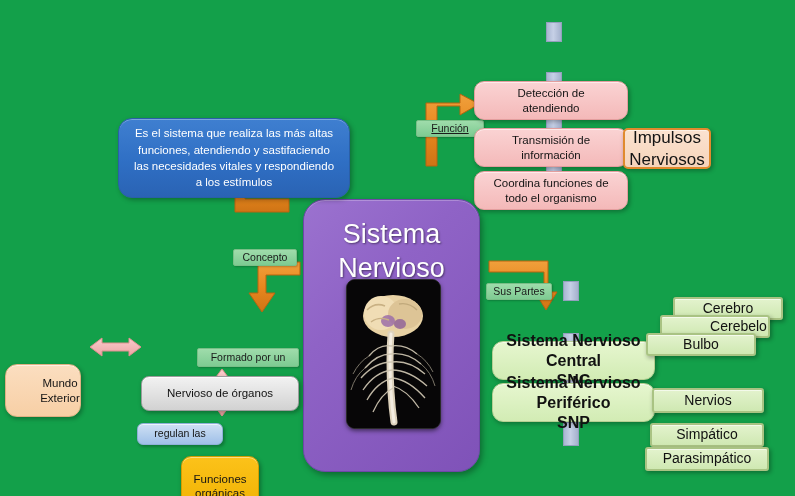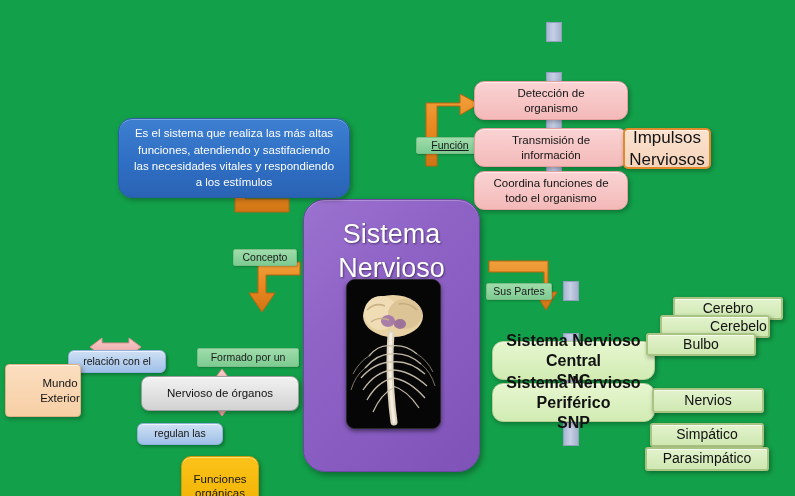--- a/index.html
+++ b/index.html
@@ -98,21 +98,21 @@
     border:1px solid #8fb0d8;
     border-radius:6px;
     color:#141414;font-size:10.5px;
     box-shadow:1.5px 2px 3px rgba(0,0,0,.25), inset 0 1px 0 rgba(255,255,255,.6);
   }
 
   
   .peachbox{
     background:linear-gradient(180deg,#fbdec0 0%,#f7cfa5 100%);
     border:1px solid #e0b183;
-    border-radius:4px;
+    border-radius:12px;
     color:#141414;font-size:11.5px;
     box-shadow:1.5px 2px 4px rgba(0,0,0,.28), inset 0 1px 0 rgba(255,255,255,.55);
     padding-left:34px;
   }
 
   
   .greybox{
     background:linear-gradient(180deg,#f2f2f2 0%,#d2d2d2 100%);
     border:1px solid #9c9c9c;
     border-radius:8px;
@@ -240,27 +240,27 @@
       <span>Es el sistema que realiza las más altas</span>
       <span>funciones, atendiendo y sastifaciendo</span>
       <span>las necesidades vitales y respondiendo</span>
       <span>a los estímulos</span>
     </div>
   </div>
   <div class="node tag" style="left:233px;top:204px;width:64px;height:17px;">
     <span>Concepto</span>
   </div>
 
-  <div class="node tag" style="left:416px;top:92px;width:68px;height:17px;text-decoration:underline;">
+  <div class="node tag" style="left:416px;top:75px;width:68px;height:17px;text-decoration:underline;">
     <span>Función</span>
   </div>
 
   <div class="node pink" style="left:474px;top:36px;width:154px;height:39px;flex-direction:column;">
     <span>Detección de</span>
-    <span>organismo</span>
+    <span>atendiendo</span>
   </div>
 
   <div class="node pink" style="left:474px;top:83px;width:154px;height:39px;flex-direction:column;">
     <span>Transmisión de</span>
     <span>información</span>
   </div>
 
   <div class="node pink" style="left:474px;top:126px;width:154px;height:39px;flex-direction:column;">
     <span>Coordina funciones de</span>
     <span>todo el organismo</span>
@@ -308,23 +308,20 @@
   </div>
 
   <div class="node tag" style="left:197px;top:303px;width:102px;height:19px;">
     <span>Formado por un</span>
   </div>
 
   <div class="node greybox" style="left:141px;top:331px;width:158px;height:35px;">
     <span>Nervioso de órganos</span>
   </div>
 
-  <div class="node bluetag" style="left:68px;top:305px;width:98px;height:23px;">
-    <span>relación con el</span>
-  </div>
 
   <div class="node peachbox" style="left:5px;top:319px;width:76px;height:53px;flex-direction:column;">
     <span>Mundo</span>
     <span>Exterior</span>
   </div>
 
   <div class="node bluetag" style="left:137px;top:378px;width:86px;height:22px;">
     <span>regulan las</span>
   </div>
 

